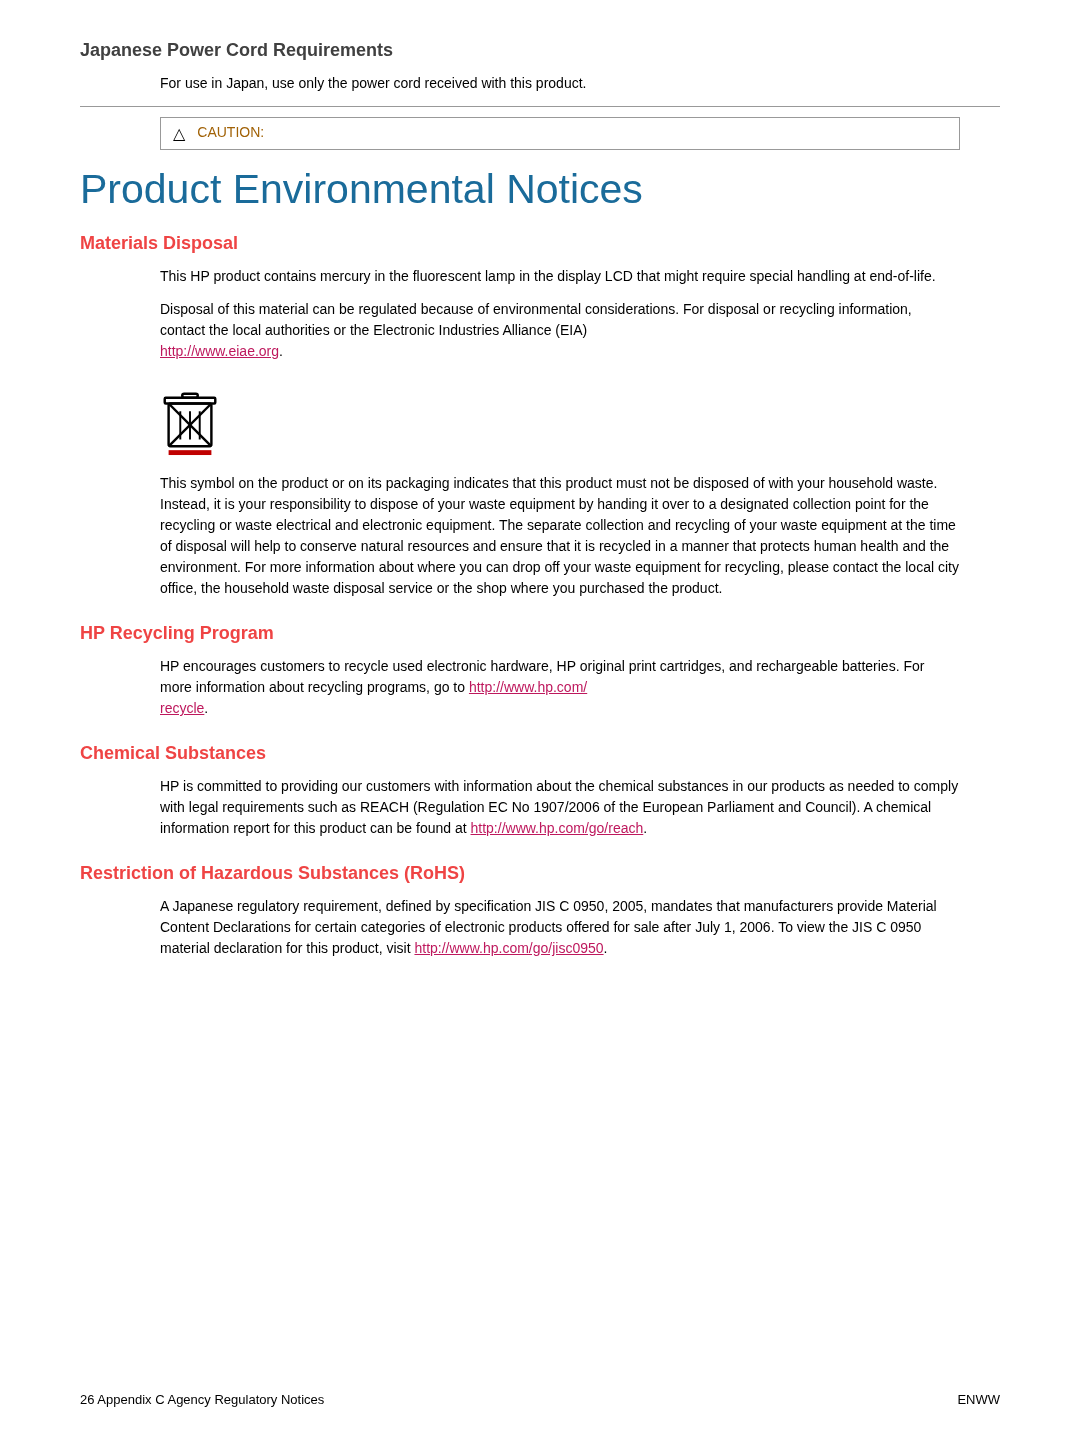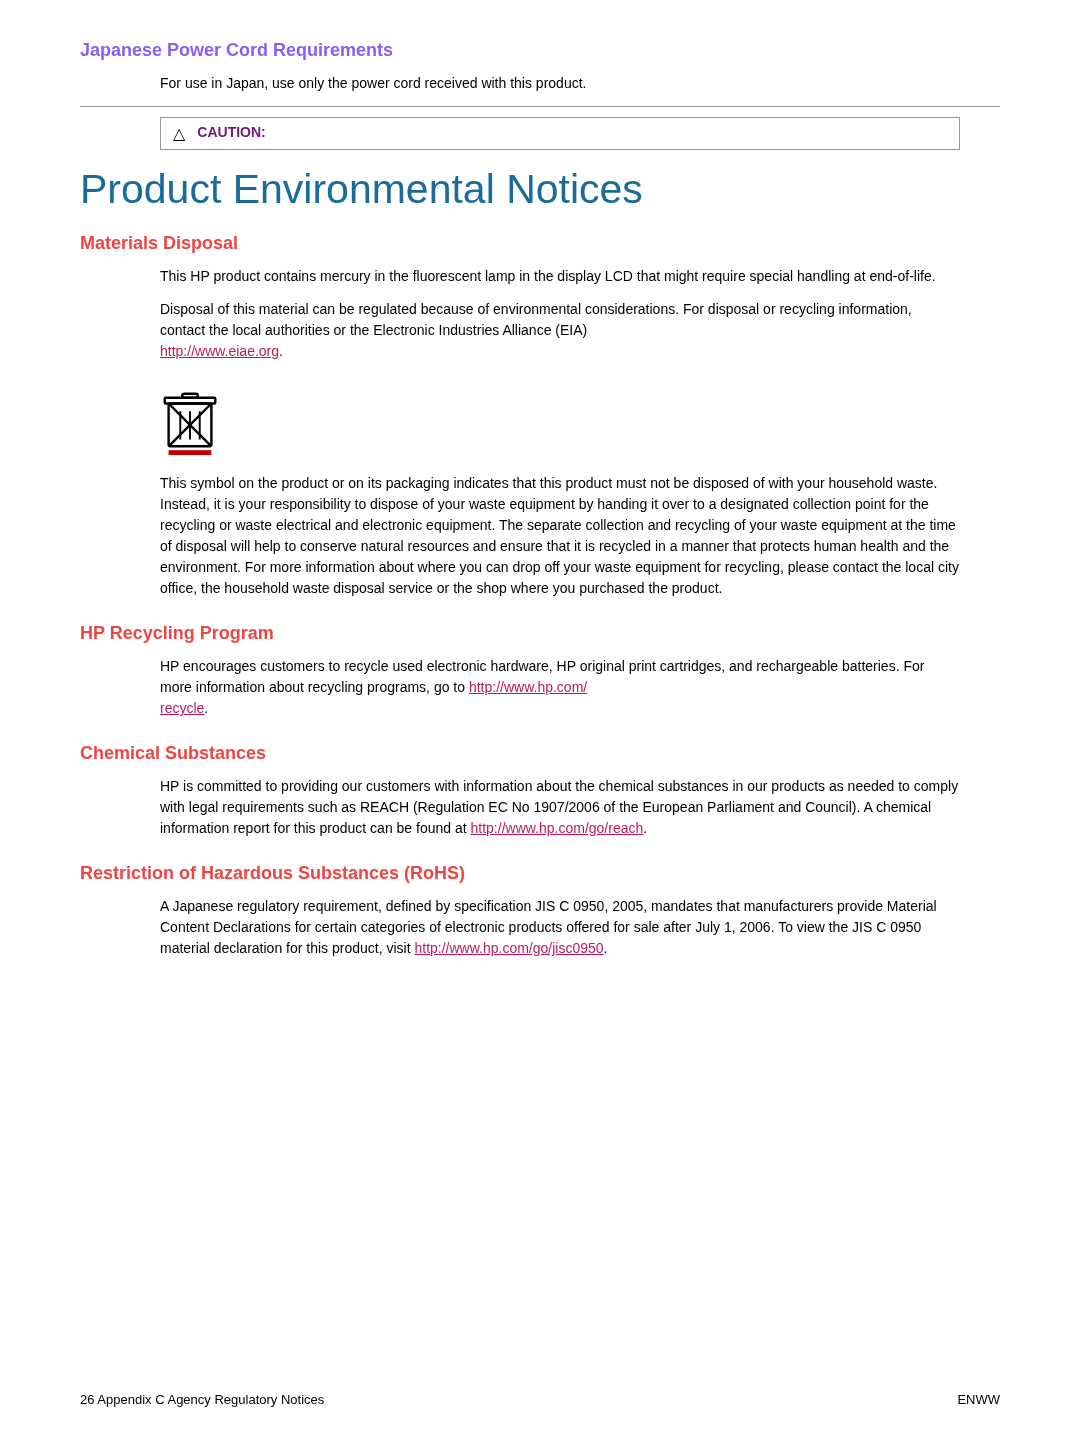--- a/index.html
+++ b/index.html
@@ -10,21 +10,21 @@
     body {
       font-family: Arial, Helvetica, sans-serif;
       font-size: 14px;
       color: #000;
       background: #fff;
       width: 1080px;
       min-height: 1437px;
       padding: 40px 80px 60px 80px;
     }
     .section-heading {
-      color: #8b5cf6;
+      color: #404040;
       font-size: 18px;
       font-weight: bold;
       margin-bottom: 11px;
     }
     .main-heading {
       color: #1a6b9a;
       font-size: 41px;
       font-weight: normal;
       margin-bottom: 20px;
       margin-top: 10px;
@@ -61,22 +61,22 @@
     .caution-box {
       border: 1px solid #999;
       padding: 6px 12px;
       display: flex;
       align-items: flex-start;
       gap: 8px;
       margin: 8px 0 16px 80px;
       margin-right: 40px;
     }
     .caution-label {
-      font-weight: bold;
-      color: #701a75;
+      font-weight: normal;
+      color: #a16207;
       white-space: nowrap;
     }
     .caution-triangle {
       font-size: 16px;
       margin-right: 4px;
     }
     .section-block {
       margin-bottom: 24px;
     }
     .waste-icon-container {

